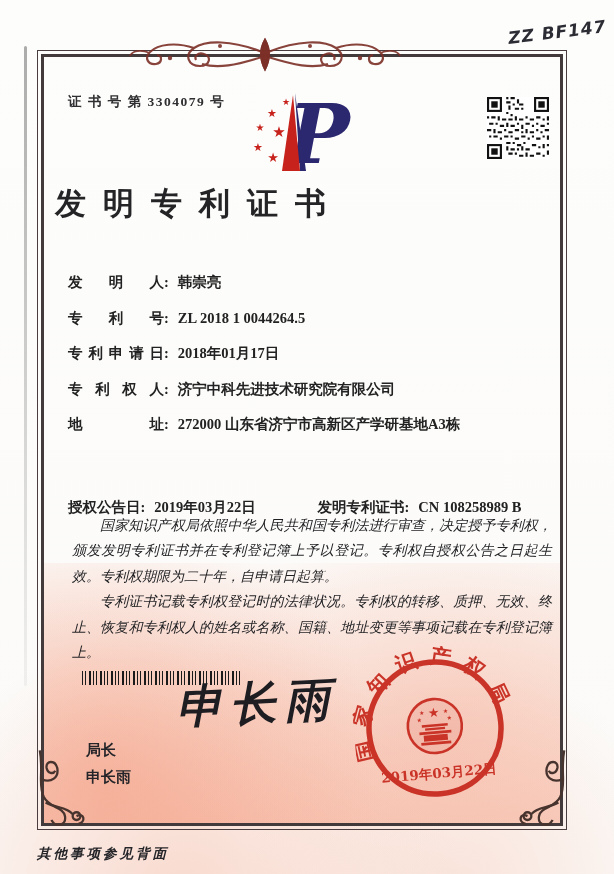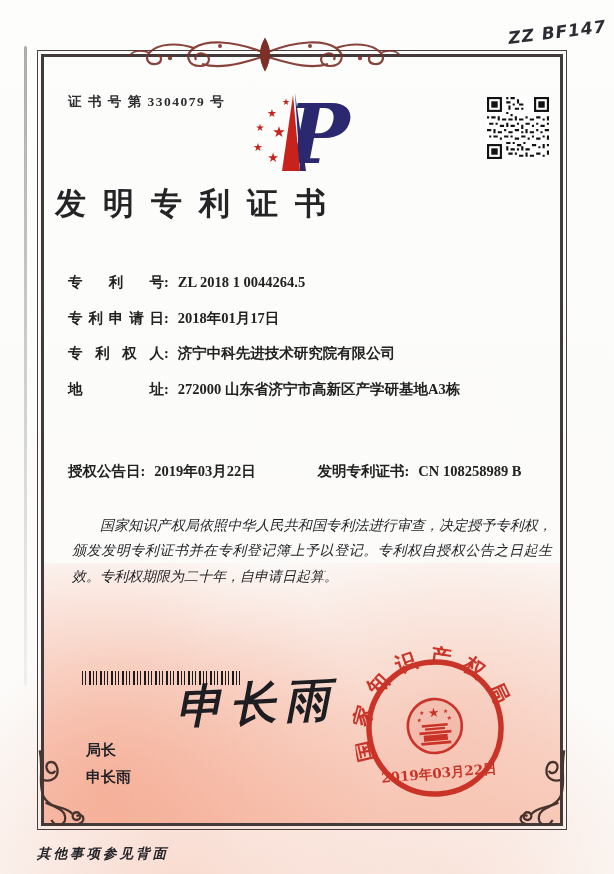--- a/index.html
+++ b/index.html
@@ -158,20 +158,23 @@
       <use href="#fp"></use>
         <use href="#fp" x="22"></use>
         <use href="#fp" y="22"></use>
       <path fill="#111" d="M9 0h1v1h-1z M11 0h2v1h-2z M14 1h1v2h-1z M9 2h2v1h-2z M12 3h1v1h-1z M15 3h2v1h-2z M10 4h1v2h-1z M13 5h2v1h-2z M16 5h1v1h-1z M9 7h1v1h-1z M11 8h1v1h-1z M0 9h1v1h-1z M2 9h2v1h-2z M5 9h1v2h-1z M7 10h2v1h-2z M10 10h2v1h-2z M13 9h1v2h-1z M15 10h2v1h-2z M18 9h1v1h-1z M20 10h2v1h-2z M23 9h2v1h-2z M26 10h1v1h-1z M28 9h1v2h-1z M1 12h2v1h-2z M4 12h1v1h-1z M6 13h2v1h-2z M9 12h1v2h-1z M11 13h2v1h-2z M14 12h1v1h-1z M16 13h1v2h-1z M18 12h2v1h-2z M21 13h1v1h-1z M23 12h1v1h-1z M25 13h2v1h-2z M28 12h1v1h-1z M0 15h2v1h-2z M3 15h1v2h-1z M5 16h2v1h-2z M8 15h1v1h-1z M10 16h2v1h-2z M13 15h2v1h-2z M16 16h1v1h-1z M18 15h1v2h-1z M20 16h2v1h-2z M23 15h1v1h-1z M25 16h1v1h-1z M27 15h2v1h-2z M1 18h1v1h-1z M3 18h2v1h-2z M6 19h1v1h-1z M8 18h2v1h-2z M11 18h1v1h-1z M13 19h2v1h-2z M16 18h2v1h-2z M19 19h1v1h-1z M21 18h1v1h-1z M23 19h2v1h-2z M26 18h1v1h-1z M28 18h1v2h-1z M9 21h2v1h-2z M12 21h1v1h-1z M14 22h2v1h-2z M17 21h1v1h-1z M9 23h1v2h-1z M11 24h2v1h-2z M14 24h1v1h-1z M16 23h1v2h-1z M18 24h2v1h-2z M21 22h2v1h-2z M24 23h1v1h-1z M26 22h1v2h-1z M28 22h1v1h-1z M10 26h2v1h-2z M13 26h1v1h-1z M15 27h2v1h-2z M18 26h1v2h-1z M20 27h2v1h-2z M23 26h2v1h-2z M26 27h1v1h-1z M28 25h1v2h-1z"></path>
     </svg>
 
     <div class="title">发明专利证书</div>
 
     <div class="fields">
       <div class="frow">
+        <span class="flabel">发明人</span><span>:</span><span class="fvalue">韩崇亮</span>
+      </div>
+      <div class="frow">
         <span class="flabel">专利号</span><span>:</span><span class="fvalue">ZL 2018 1 0044264.5</span>
       </div>
       <div class="frow">
         <span class="flabel">专利申请日</span><span>:</span><span class="fvalue">2018年01月17日</span>
       </div>
       <div class="frow">
         <span class="flabel">专利权人</span><span>:</span><span class="fvalue">济宁中科先进技术研究院有限公司</span>
       </div>
       <div class="frow">
         <span class="flabel">地址</span><span>:</span><span class="fvalue">272000 山东省济宁市高新区产学研基地A3栋</span>
@@ -181,20 +184,21 @@
           <span class="flabel">授权公告日</span><span>:</span><span class="fvalue">2019年03月22日</span>
         </span>
         <span class="auth-pair second">
           <span class="flabel">发明专利证书</span><span>:</span><span class="fvalue">CN 108258989 B</span>
         </span>
       </div>
     </div>
 
     <div class="paras">
       <p>国家知识产权局依照中华人民共和国专利法进行审查，决定授予专利权，颁发发明专利证书并在专利登记簿上予以登记。专利权自授权公告之日起生效。专利权期限为二十年，自申请日起算。</p>
+      <p>专利证书记载专利权登记时的法律状况。专利权的转移、质押、无效、终止、恢复和专利权人的姓名或名称、国籍、地址变更等事项记载在专利登记簿上。</p>
     </div>
 
     <div class="barcode"></div>
 
     <div class="officer">
       <div>局长</div>
       <div>申长雨</div>
     </div>
     <div class="signature">申长雨</div>
 

